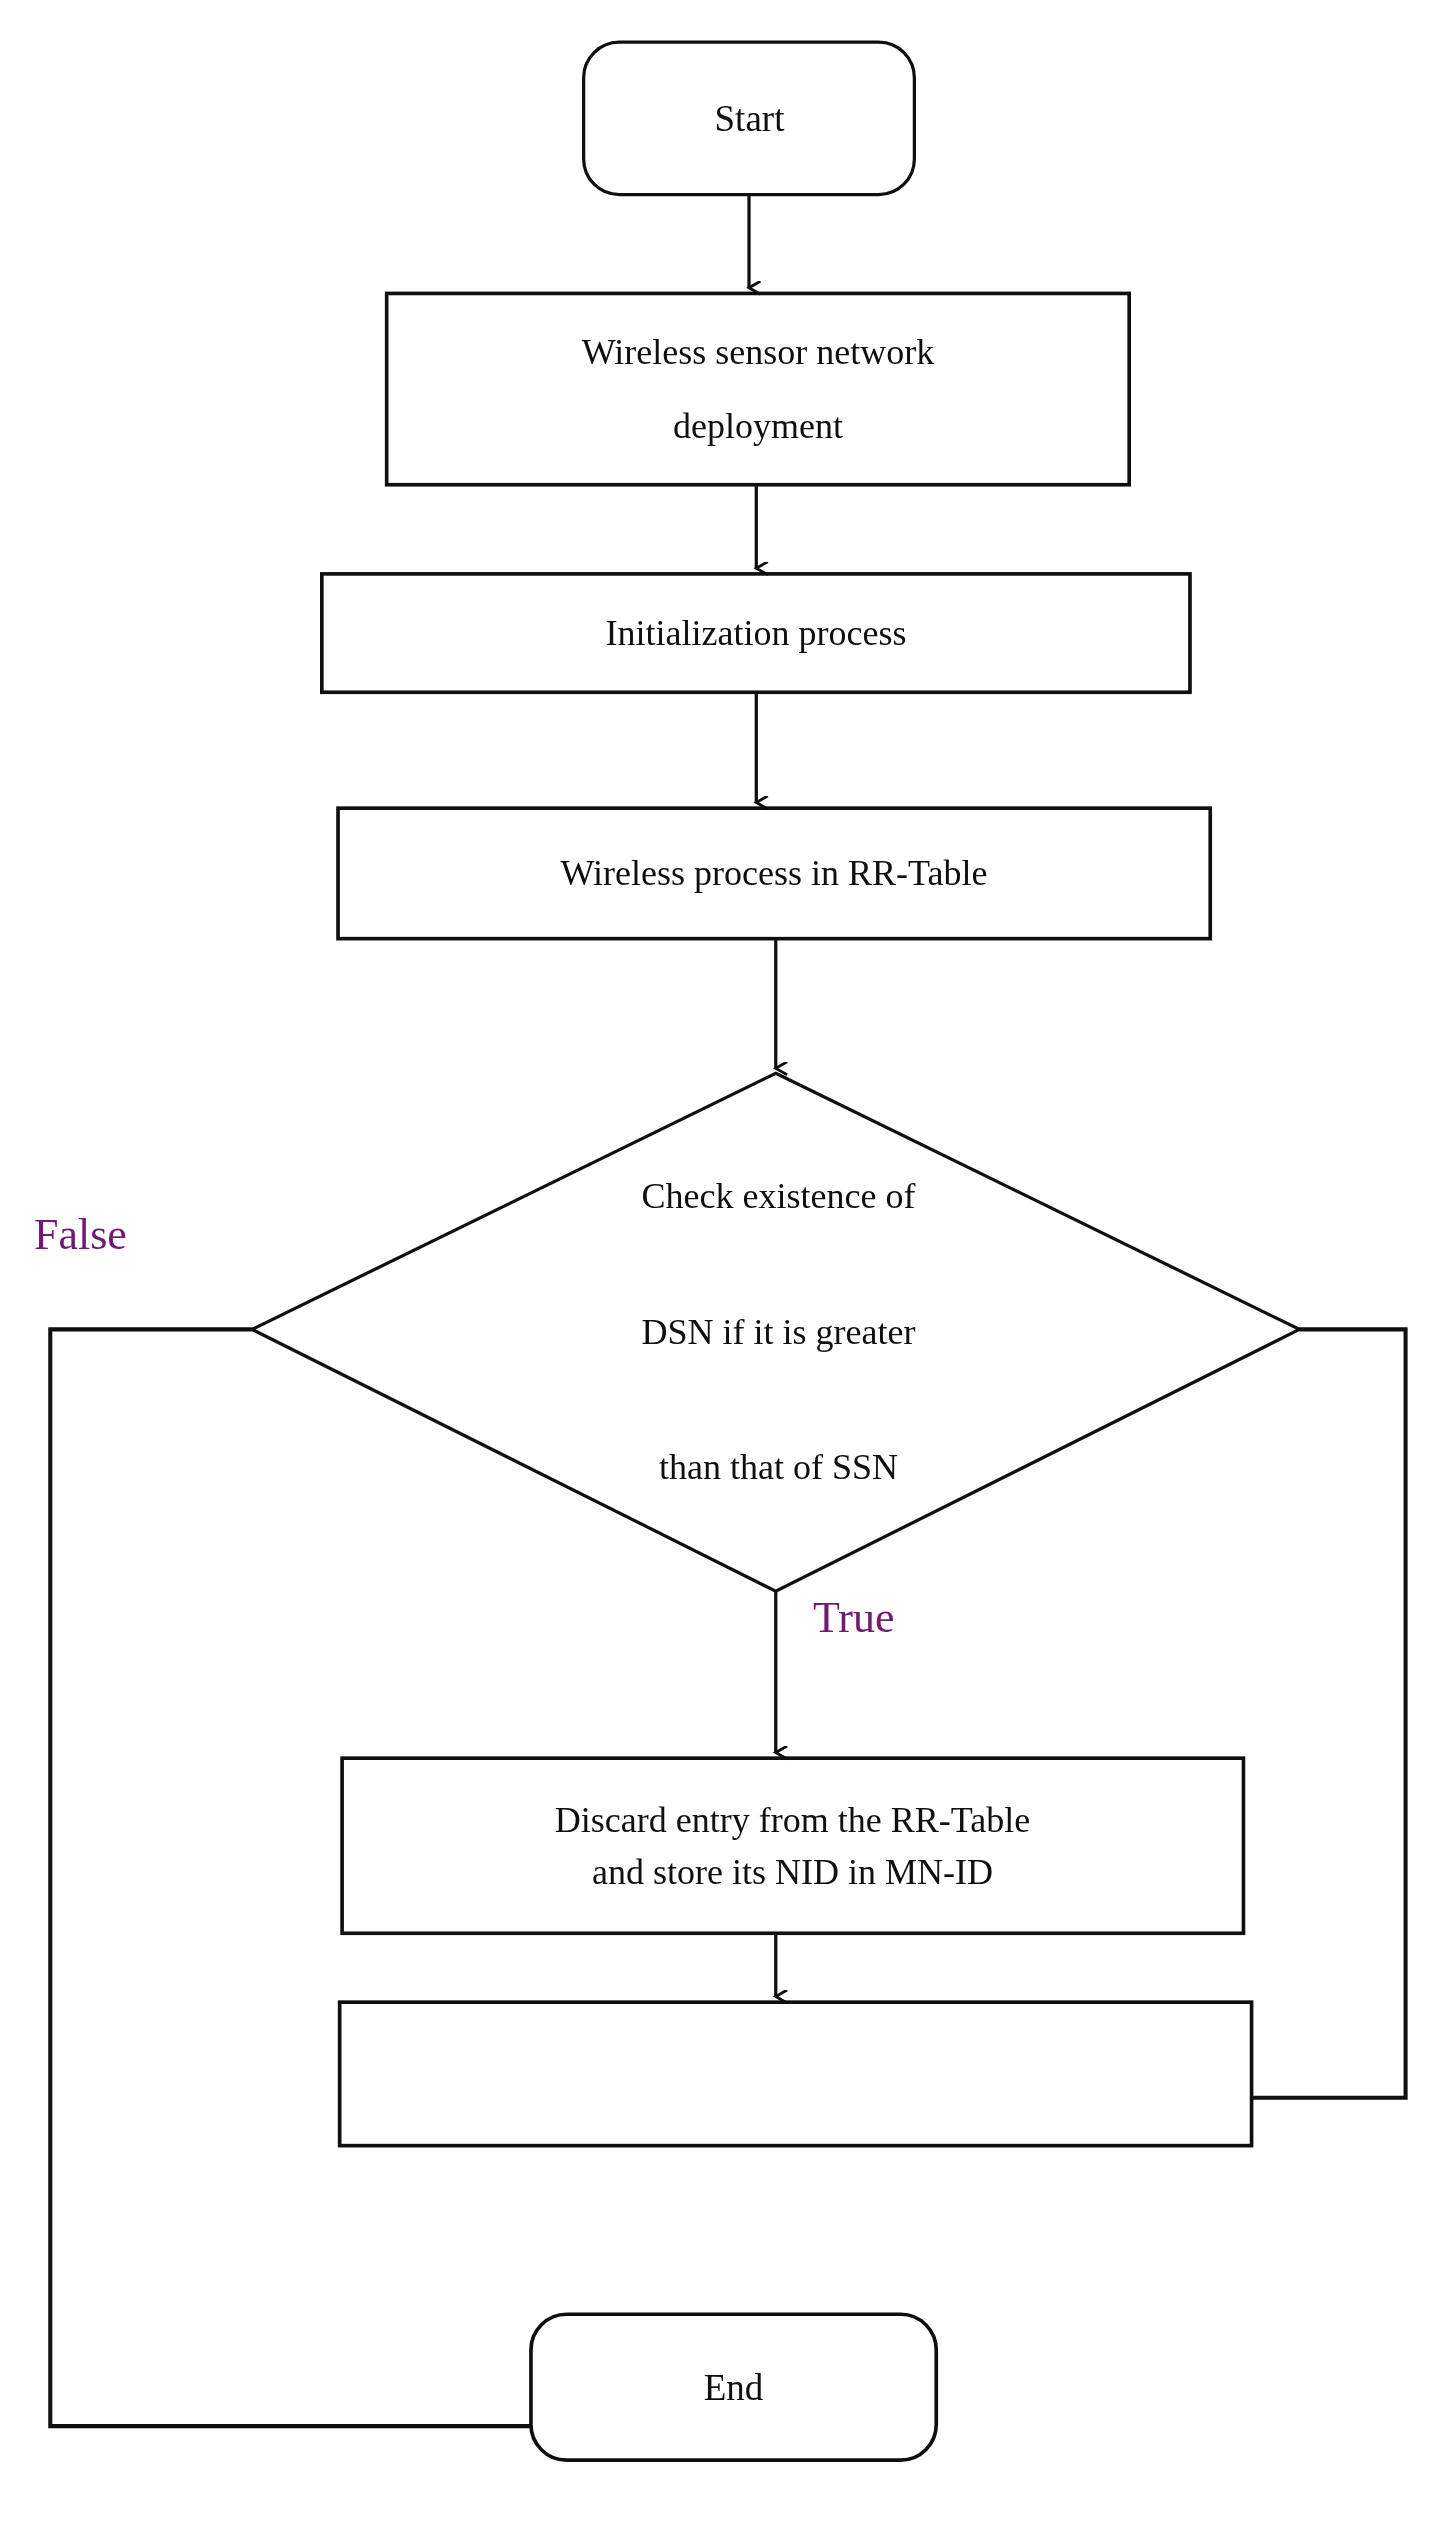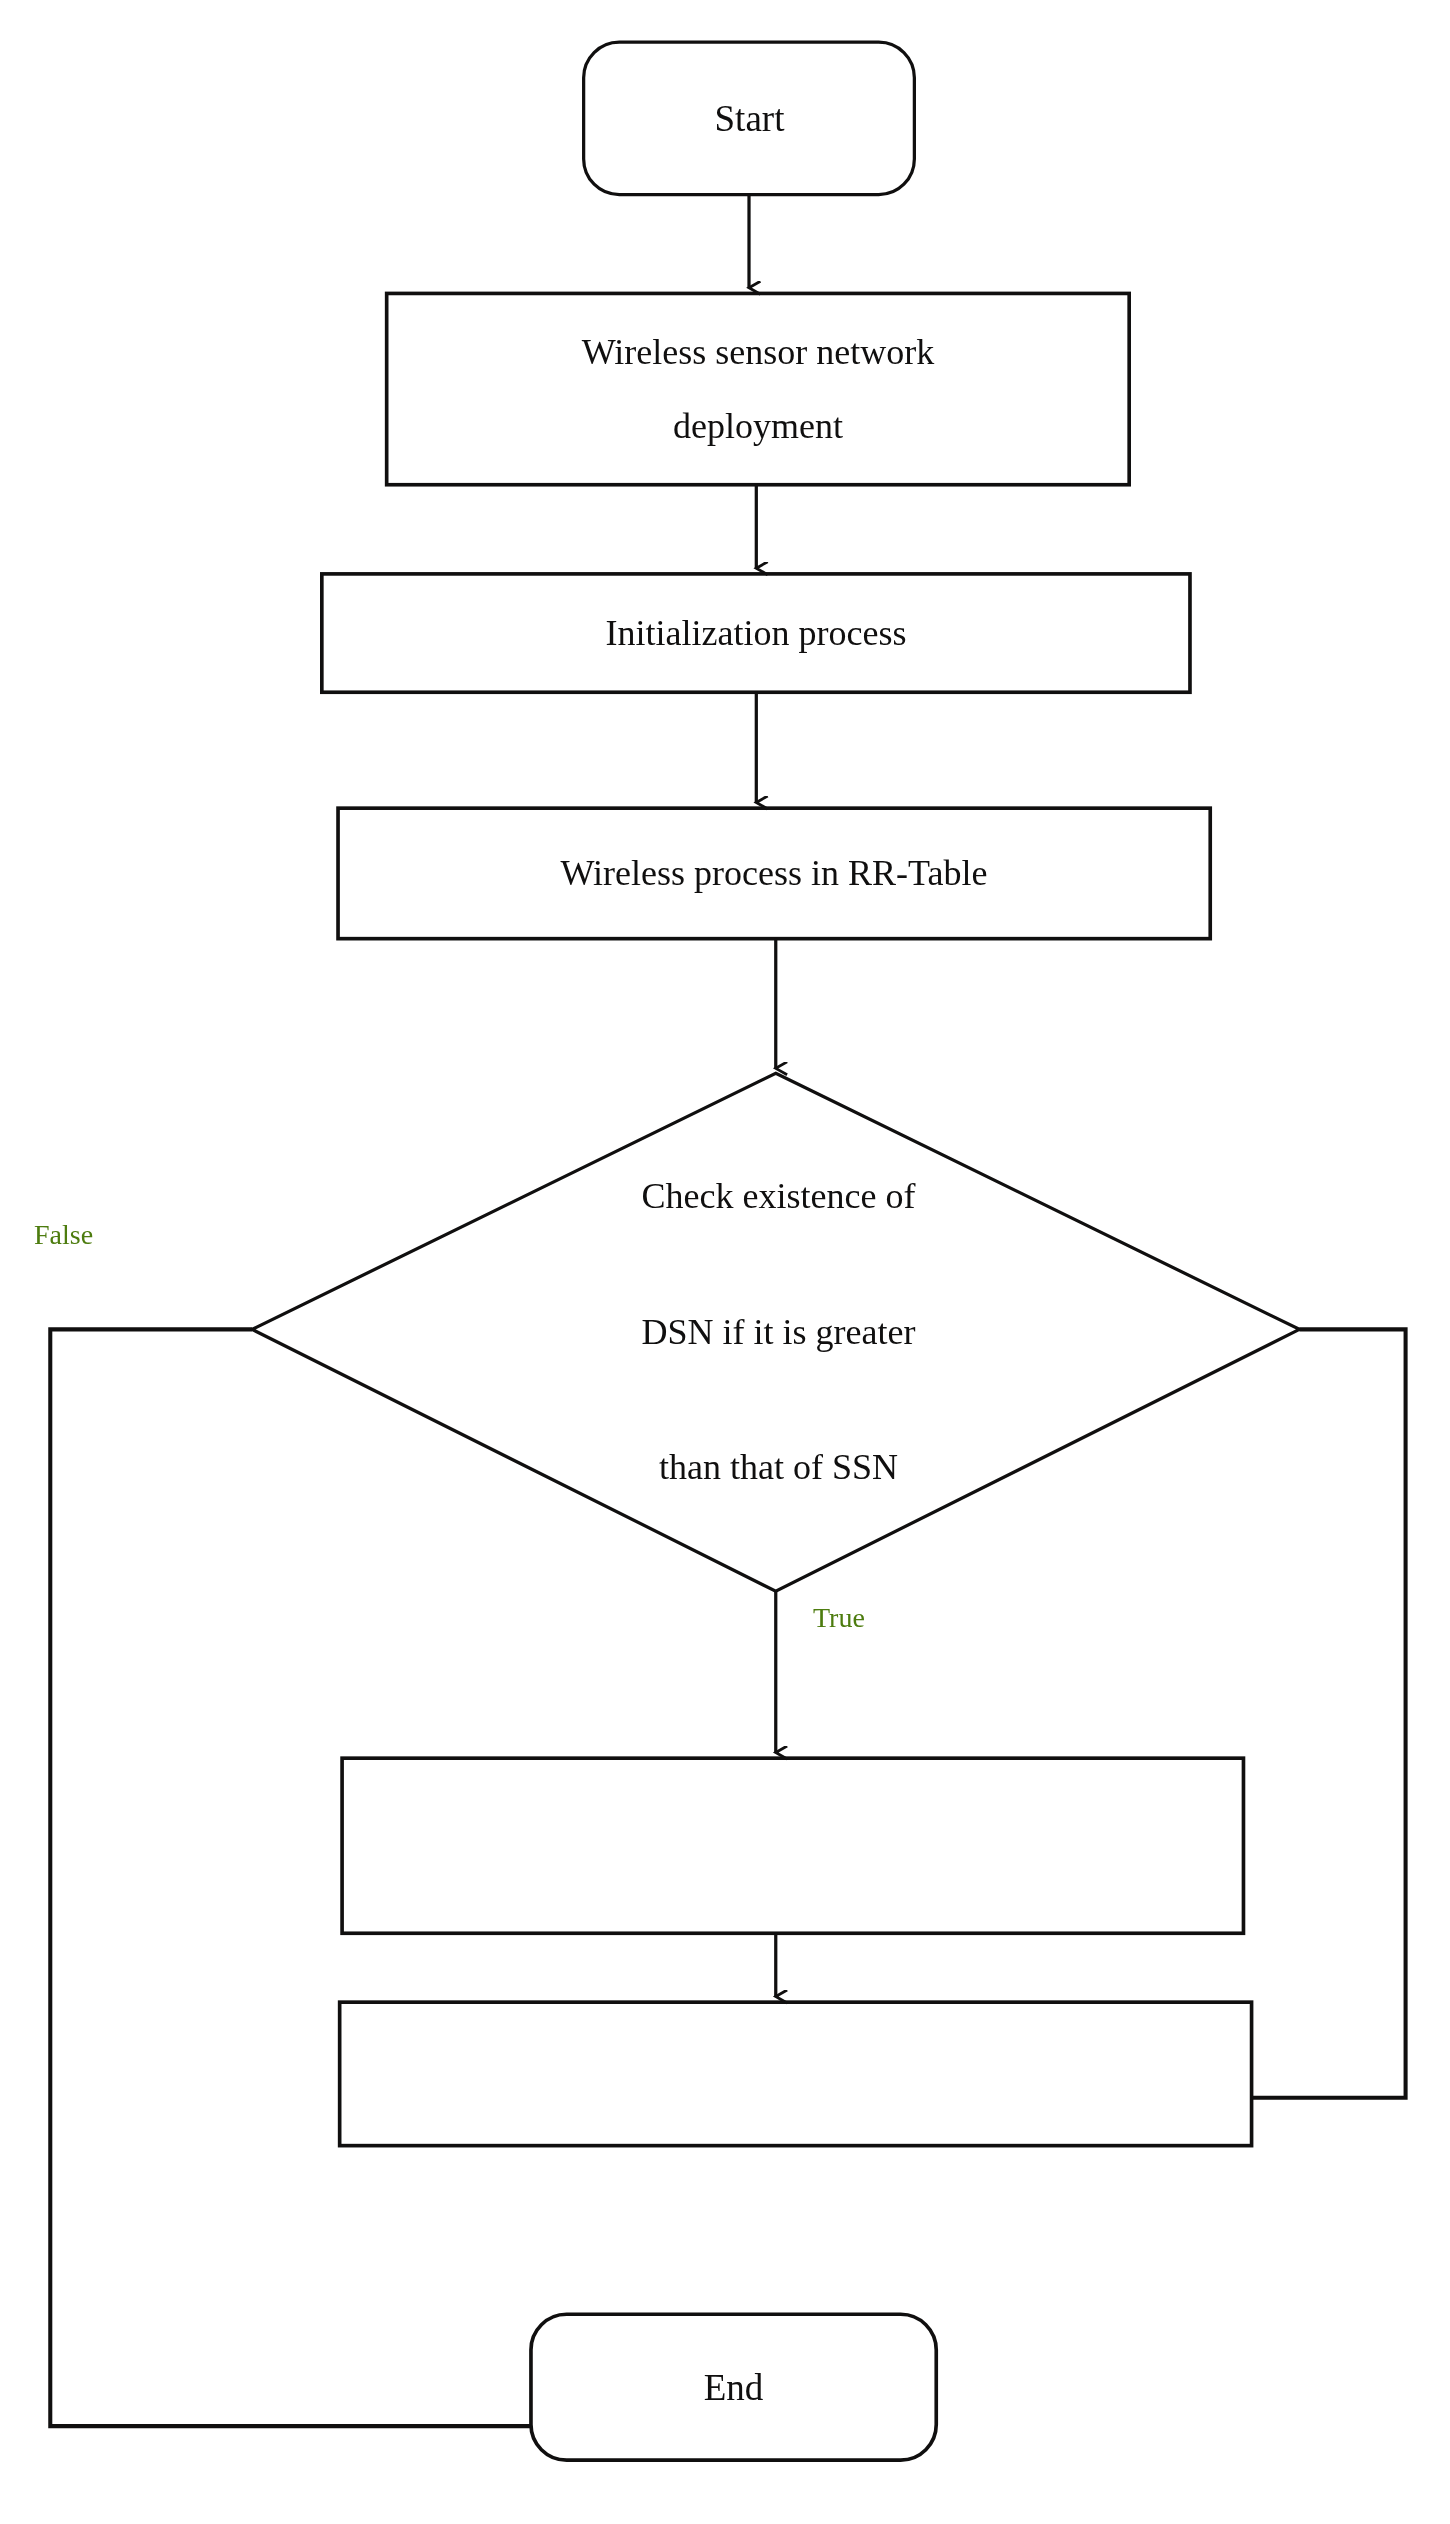--- a/index.html
+++ b/index.html
@@ -33,23 +33,23 @@
     font-family: "Liberation Serif", "DejaVu Serif", serif;
     white-space: pre;
     pointer-events: none;
   }
   .node-text span { display: block; }
   .fs-term { font-size: 37px; line-height: 47px; }
   .fs-proc { font-size: 36px; line-height: 52px; }
   .fs-dec  { font-size: 36px; line-height: 53px; }
   .edge-label {
     position: absolute;
-    color: #4d7c0f;
+    color: #701a75;
     font-family: "Liberation Serif", "DejaVu Serif", serif;
-    font-size: 28px;
+    font-size: 44px;
     line-height: 45px;
     white-space: pre;
   }
 </style>
 </head>
 <body>
 
 <div id="page">
 
   <svg id="flow-svg" viewBox="0 0 1790 3115" xmlns="http://www.w3.org/2000/svg">
@@ -108,20 +108,24 @@
   <div class="node-text fs-proc" style="left:338px; top:808px; width:872px; height:130px;">
     <span>Wireless process in RR-Table</span>
   </div>
 
   <div class="node-text fs-dec" style="left:511px; top:1170px; width:535px; height:324px; justify-content:space-between;">
     <span>Check existence of</span>
     <span>DSN if it is greater</span>
     <span>than that of SSN</span>
   </div>
 
+  <div class="node-text fs-proc" style="left:342px; top:1758px; width:901px; height:175px;">
+    <span>Discard entry from the RR-Table</span>
+    <span>and store its NID in MN-ID</span>
+  </div>
 
 
   <div class="node-text fs-term" style="left:531px; top:2314px; width:405px; height:146px;">
     <span>End</span>
   </div>
 
   <div class="edge-label" style="left:34px; top:1212px;">False</div>
 
   <div class="edge-label" style="left:813px; top:1595px;">True</div>
 

